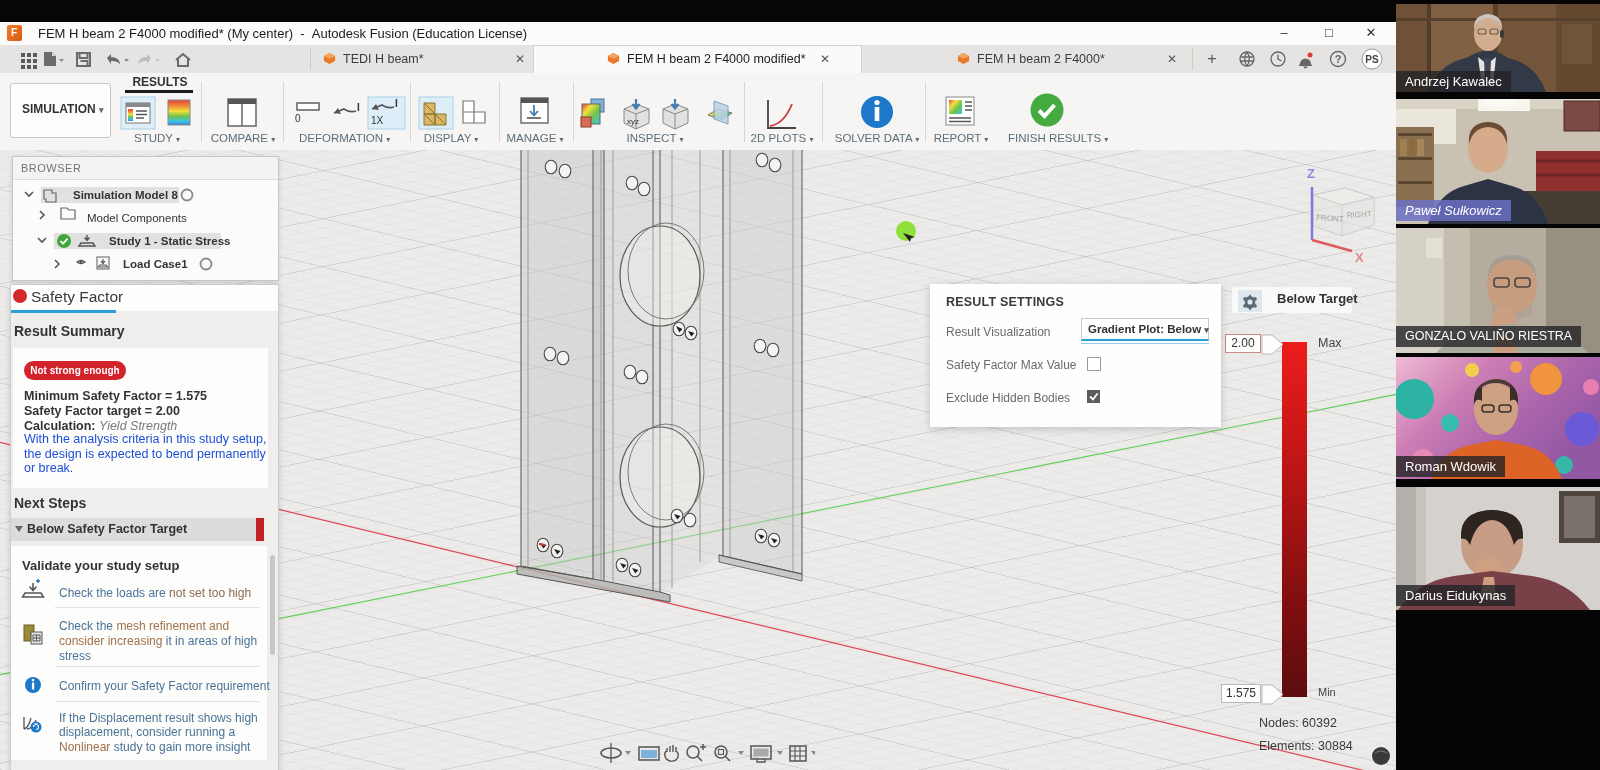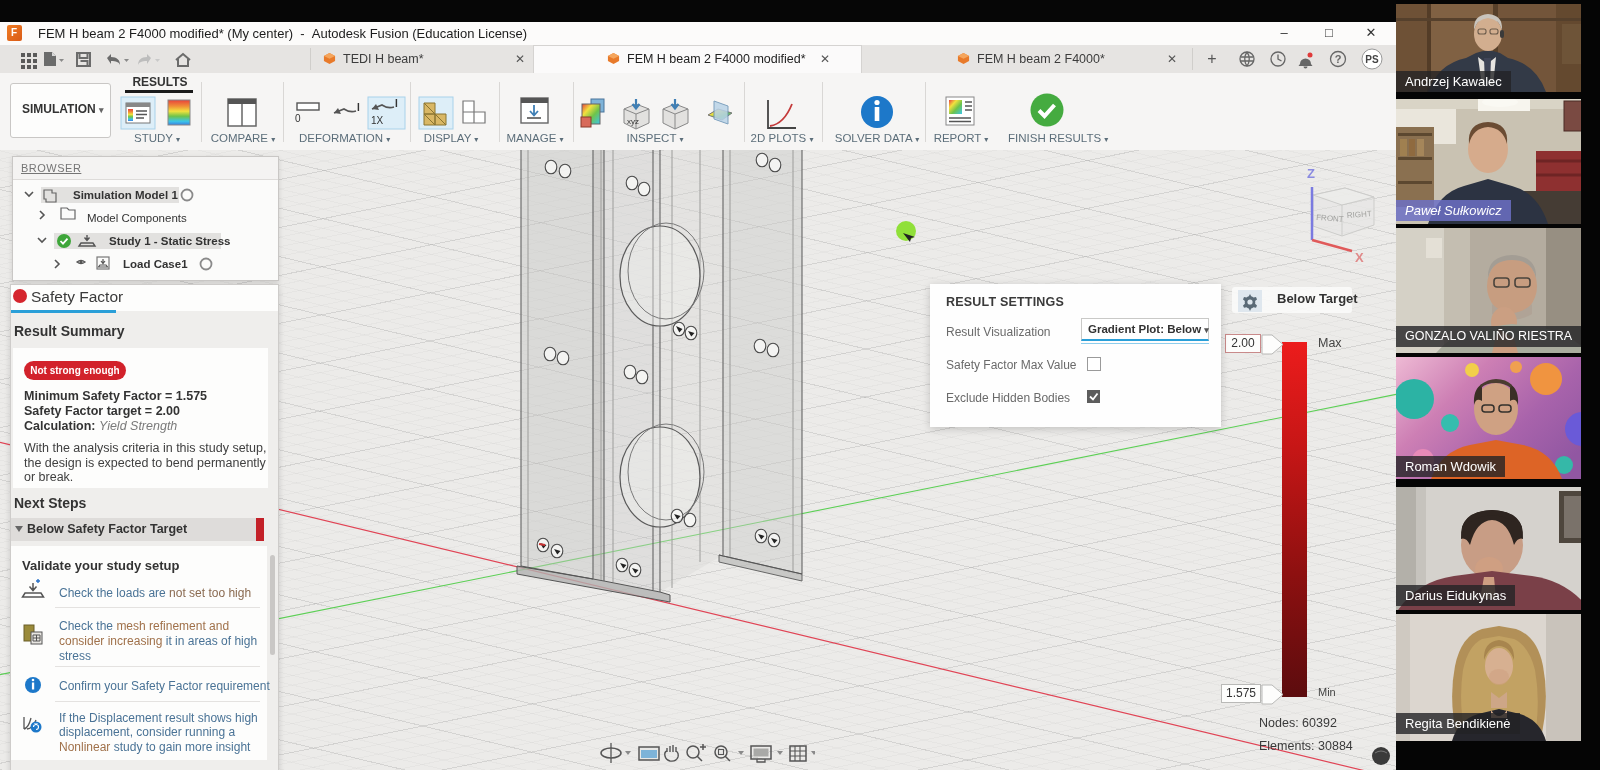--- a/index.html
+++ b/index.html
@@ -25,21 +25,21 @@
       repeating-linear-gradient(13.5deg, rgba(150,150,150,0.22) 0 1px, transparent 1px 47px),
       repeating-linear-gradient(-11.4deg, rgba(150,150,150,0.22) 0 1px, transparent 1px 47px),
       repeating-linear-gradient(13.5deg, rgba(150,150,150,0.07) 0 1px, transparent 1px 9.4px),
       repeating-linear-gradient(-11.4deg, rgba(150,150,150,0.07) 0 1px, transparent 1px 9.4px),
       #ecebe9;}
   
   #browser{position:absolute;left:12px;top:6px;width:265px;height:123px;background:#fbfbfa;border:1px solid #c9c7c5;box-shadow:0 2px 5px rgba(0,0,0,0.12);}
   #sfpanel{position:absolute;left:10px;top:134px;width:267px;height:628px;background:#efeeec;border:1px solid #ceccca;box-shadow:0 2px 6px rgba(0,0,0,0.15);}
   
   #sidebar{position:absolute;left:1396px;top:0;width:204px;height:770px;background:#050505;}
-  .vtile{position:absolute;left:0;width:185px;overflow:hidden;}
+  .vtile{position:absolute;left:0;width:204px;overflow:hidden;}
   .vname{position:absolute;left:0;color:#fff;font-size:13px;line-height:21px;padding:0 9px;background:rgba(35,35,38,0.8);white-space:nowrap;}
 </style>
 </head>
 <body>
 <div id="stage">
   <div id="app">
 
     <div class="abs" style="left:0;top:0;width:1396px;height:22px;background:#060606;"></div>
     <div id="titlebar">
       <div class="abs" style="left:7px;top:3px;width:15px;height:16px;background:linear-gradient(135deg,#f07c23,#d95b17);border-radius:2px;"></div>
@@ -329,21 +329,21 @@
         <text x="1355" y="112" font-size="13" fill="#e08a8a" font-weight="bold">X</text>
 
         <circle cx="906" cy="81" r="10" fill="#8bdf2f" opacity="0.95"></circle>
         <path d="M903 83 l7 9 l1 -4 l4 -1 z" fill="#222"></path>
 
         <circle cx="1381" cy="606" r="9" fill="#3a3a3a"></circle>
         <path d="M1375 603 q6 -4 12 0" stroke="#777" fill="none"></path>
       </svg>
       <div id="browser">
         <div class="abs" style="left:0;top:0;width:265px;height:22px;background:#f4f3f2;border-bottom:1px solid #dddbd9;"></div>
-        <div class="abs" style="left:8px;top:5px;font-size:11px;color:#757575;letter-spacing:0.5px;text-decoration:underline;">BROWSER</div>
+        <div class="abs" style="left:8px;top:5px;font-size:11px;color:#757575;letter-spacing:0.5px;">BROWSER</div>
         <div class="abs" style="left:28px;top:30px;width:138px;height:16px;background:#e2e1df;"></div>
         <div class="abs" style="left:41px;top:76px;width:167px;height:16px;background:#e2e1df;"></div>
         <svg width="265" height="123" style="position:absolute;left:0;top:0;">
           <g stroke="#555" stroke-width="1.6" fill="none">
             <path d="M12 35 l4 4 l4 -4"></path>
             <path d="M27 54 l4 4 l-4 4"></path>
             <path d="M25 81 l4 4 l4 -4"></path>
             <path d="M42 103 l4 4 l-4 4"></path>
           </g>
           <g fill="none" stroke="#666" stroke-width="1.2">
@@ -357,36 +357,36 @@
           <g stroke="#555" stroke-width="1.4" fill="none">
             <path d="M74 78 v5 m-2.5 -2.5 l2.5 3 l2.5 -3 M68 86 h12 l2 3 h-16 z"></path>
           </g>
           <path d="M64 105 q4 -3 8 0 q-4 3 -8 0 z" fill="none" stroke="#555" stroke-width="1.3"></path>
           <circle cx="68" cy="105" r="1.5" fill="#555"></circle>
           <rect x="84" y="100" width="12" height="12" fill="none" stroke="#777" stroke-width="1.2"></rect>
           <g stroke="#555" stroke-width="1.2" fill="none">
             <path d="M90 102 v4 m-2 -2 l2 2.5 l2 -2.5 M87 108 h6 l1.5 2 h-9 z"></path>
           </g>
         </svg>
-        <div class="abs" style="left:60px;top:32px;font-size:11.5px;font-weight:bold;color:#333;">Simulation Model 1</div>
+        <div class="abs" style="left:60px;top:32px;font-size:11.5px;font-weight:bold;color:#333;">Simulation Model 8</div>
         <div class="abs" style="left:74px;top:55px;font-size:11.5px;color:#333;">Model Components</div>
         <div class="abs" style="left:96px;top:78px;font-size:11.5px;font-weight:bold;color:#333;">Study 1 - Static Stress</div>
         <div class="abs" style="left:110px;top:101px;font-size:11.5px;font-weight:bold;color:#333;">Load Case1</div>
       </div>
       <div id="sfpanel">
         <div class="abs" style="left:0;top:0;width:267px;height:26px;background:#fdfdfc;"></div>
         <div class="abs" style="left:2px;top:4px;width:14px;height:14px;border-radius:50%;background:#d5252d;"></div>
         <div class="abs" style="left:20px;top:3px;font-size:15.5px;color:#3a3a3a;">Safety Factor</div>
         <div class="abs" style="left:0;top:25px;width:105px;height:3px;background:#2a9fd8;"></div>
         <div class="abs" style="left:3px;top:38px;font-size:14px;font-weight:bold;color:#333;">Result Summary</div>
 
         <div class="abs" style="left:2px;top:63px;width:255px;height:140px;background:#fdfdfc;"></div>
         <div class="abs" style="left:13px;top:76px;width:102px;height:19px;background:#d2222b;border-radius:10px;color:#fff;font-size:10px;font-weight:bold;text-align:center;line-height:19px;">Not strong enough</div>
         <div class="abs" style="left:13px;top:104px;font-size:12.5px;font-weight:bold;color:#333;line-height:14.8px;">Minimum Safety Factor = 1.575<br>Safety Factor target = 2.00<br>Calculation: <span style="font-weight:normal;font-style:italic;color:#7a7a7a;">Yield Strength</span></div>
-        <div class="abs" style="left:13px;top:156px;font-size:12.5px;color:#404040;line-height:14.6px;">With the analysis criteria in this study setup,<br>the design is expected to bend permanently<br>or break.</div>
+        <div class="abs" style="left:13px;top:147px;font-size:12.5px;color:#1d4ed8;line-height:14.6px;">With the analysis criteria in this study setup,<br>the design is expected to bend permanently<br>or break.</div>
         <div class="abs" style="left:3px;top:210px;font-size:14px;font-weight:bold;color:#333;">Next Steps</div>
 
         <div class="abs" style="left:0;top:233px;width:253px;height:23px;background:#dedcda;"></div>
         <div class="abs" style="left:4px;top:241px;width:0;height:0;border-left:4px solid transparent;border-right:4px solid transparent;border-top:6px solid #666;"></div>
         <div class="abs" style="left:16px;top:237px;font-size:12.5px;font-weight:bold;color:#333;">Below Safety Factor Target</div>
         <div class="abs" style="left:245px;top:233px;width:8px;height:23px;background:#c32028;"></div>
 
         <div class="abs" style="left:0;top:261px;width:256px;height:214px;background:#fdfdfc;"></div>
         <div class="abs" style="left:11px;top:273px;font-size:13px;font-weight:bold;color:#333;">Validate your study setup</div>
         <div class="abs" style="left:48px;top:301px;width:215px;font-size:12px;color:#4a7396;white-space:nowrap;">Check the loads are <span style="color:#8a6a50;">not set too high</span></div>
@@ -589,31 +589,14 @@
         <path d="M65 52 Q63 24 96 23 Q129 24 127 52 Q122 50 118 58 Q112 34 96 33 Q80 34 74 58 Q70 50 65 52 Z" fill="#2e2520"></path>
         <path d="M66 50 Q70 30 96 28 Q122 30 126 50 L126 40 Q120 24 96 23 Q72 24 66 40 Z" fill="#2e2520"></path>
         <ellipse cx="93" cy="82" rx="14" ry="12" fill="#cf9f82"></ellipse>
         <path d="M88 92 Q80 100 82 112 L104 112 Q104 98 98 92 Z" fill="#c09376"></path>
         <path d="M2 123 Q22 94 58 89 L96 84 L136 89 Q172 94 194 123 Z" fill="#7a4048"></path>
         <path d="M88 90 L84 112 L100 112 L98 90 Z" fill="#cf9f82"></path>
       </svg>
       <div class="vname" style="top:98px;">Darius Eidukynas</div>
     </div>
 
-    <div class="vtile" style="top:614px;height:127px;">
-      <svg width="204" height="127">
-        <rect width="204" height="127" fill="#dcd6cf"></rect>
-        <rect x="188" width="16" height="127" fill="#8f8a84"></rect>
-        <rect x="150" width="38" height="127" fill="#c9c3bb"></rect>
-        <rect x="0" width="14" height="127" fill="#cfc9c1"></rect>
-        <path d="M62 127 Q52 88 59 52 Q65 22 86 15 L103 12 L120 15 Q141 22 147 52 Q154 88 144 127 Z" fill="#b29058"></path>
-        <path d="M70 127 Q62 90 67 56 Q72 32 86 25 L103 22 L118 25 Q133 32 139 56 Q145 90 138 127 Z" fill="#c2a263"></path>
-        <ellipse cx="103" cy="52" rx="14" ry="18" fill="#d7b091"></ellipse>
-          <ellipse cx="103" cy="63" rx="10" ry="8" fill="#cfa182" opacity="0.6"></ellipse>
-        <path d="M88 46 Q87 28 103 26 Q119 28 118 46 Q113 32 103 32 Q93 32 88 46 Z" fill="#a8854e"></path>
-        <path d="M95 78 L103 84 L111 78 L111 94 L95 94 Z" fill="#cda687"></path>
-        <path d="M56 127 Q62 106 82 100 L103 95 L124 100 Q144 106 150 127 Z" fill="#26262c"></path>
-        <path d="M95 96 Q103 108 111 96 L111 104 L95 104 Z" fill="#cda687"></path>
-      </svg>
-      <div class="vname" style="top:99px;">Regita Bendikienė</div>
-    </div>
   </div>
 </div>
 
 </body></html>

